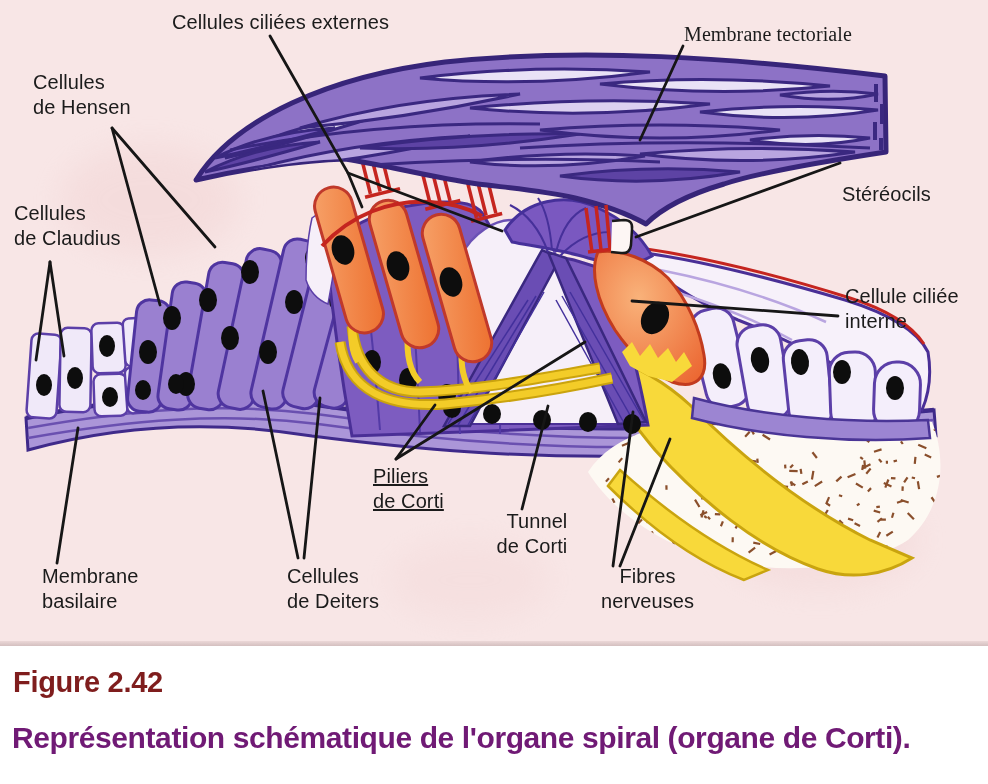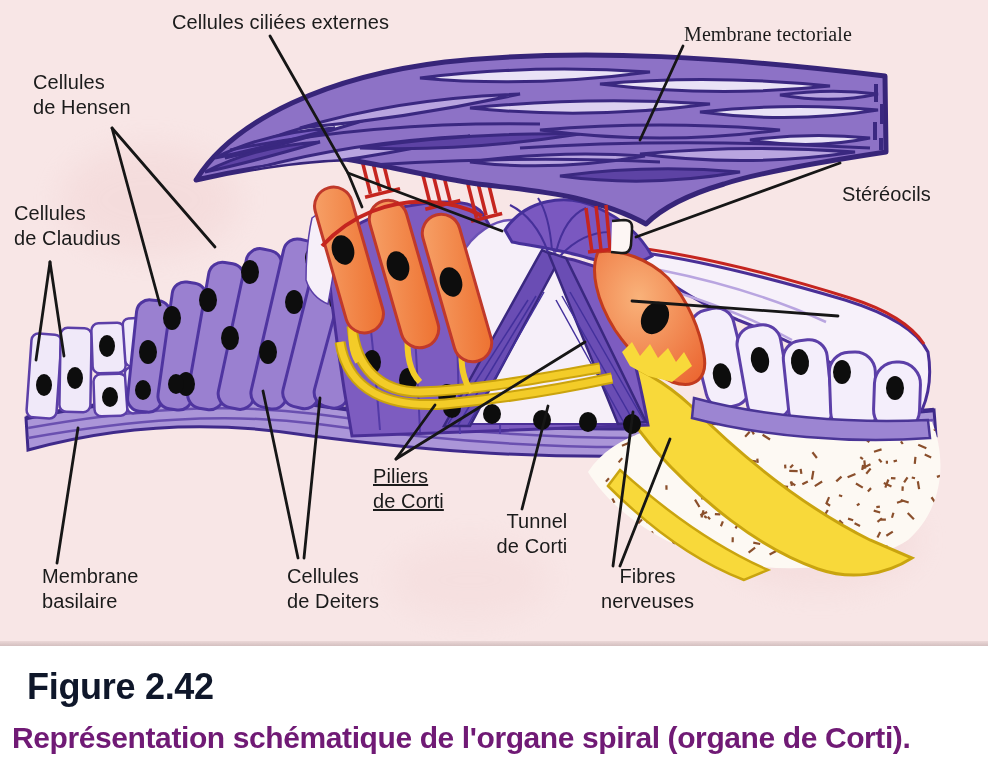--- a/index.html
+++ b/index.html
@@ -5,21 +5,21 @@
   html,body{margin:0;padding:0;background:#ffffff;}
   #page{position:relative;width:988px;height:784px;background:#ffffff;overflow:hidden;
         font-family:"Liberation Sans",sans-serif;}
   #figure-area{position:absolute;left:0;top:0;width:988px;height:646px;background:#f8e6e6;overflow:hidden;}
   #figure-area svg{position:absolute;left:0;top:0;}
   #labels{position:absolute;left:0;top:0;width:988px;height:550px;pointer-events:none;}
   .dlabel{position:absolute;font-size:20px;line-height:25px;color:#1b1b1b;white-space:pre-line;letter-spacing:0.1px;}
   .dlabel.center{transform:translateX(-50%);text-align:right;}
   .edge-strip{position:absolute;left:0;top:641px;width:988px;height:5px;
               background:linear-gradient(#e8d4d4,#cbb6b6);opacity:.8;}
-  .fig-num{position:absolute;left:27px;top:666px;font-size:36px;font-weight:bold;color:#0f172a;letter-spacing:-0.3px;}
+  .fig-num{position:absolute;left:13px;top:666px;font-size:29px;font-weight:bold;color:#7f1d1d;letter-spacing:-0.3px;}
   .fig-cap{position:absolute;left:12px;top:721px;font-size:30px;font-weight:bold;color:#701a75;letter-spacing:-0.4px;}
 </style>
 </head>
 <body>
 
 <div id="page">
 
   <div id="figure-area">
     <svg id="art" width="988" height="646" viewBox="0 0 988 646">
       <defs>
@@ -458,20 +458,22 @@
     </svg>
 
     <div id="labels">
         <div class="dlabel" style="left: 172px; top: 10px;">Cellules ciliées externes</div>
         <div class="dlabel" style="left: 684px; top: 22px; font-family: Liberation Serif, serif;">Membrane tectoriale</div>
         <div class="dlabel" style="left: 33px; top: 70px;">Cellules
 de Hensen</div>
         <div class="dlabel" style="left: 842px; top: 145px; margin-top: 37px;">Stéréocils</div>
         <div class="dlabel" style="left: 14px; top: 201px;">Cellules
 de Claudius</div>
+        <div class="dlabel" style="left: 845px; top: 284px;">Cellule ciliée
+interne</div>
         <div class="dlabel" style="left: 373px; top: 464px; text-decoration: underline;">Piliers
 de Corti</div>
         <div class="dlabel center" style="left: 532px; top: 509px;">Tunnel
 de Corti</div>
         <div class="dlabel" style="left: 42px; top: 564px;">Membrane
 basilaire</div>
         <div class="dlabel" style="left: 287px; top: 564px;">Cellules
 de Deiters</div>
         <div class="dlabel" style="left: 601px; top: 564px; text-align: center;">Fibres
 nerveuses</div>

